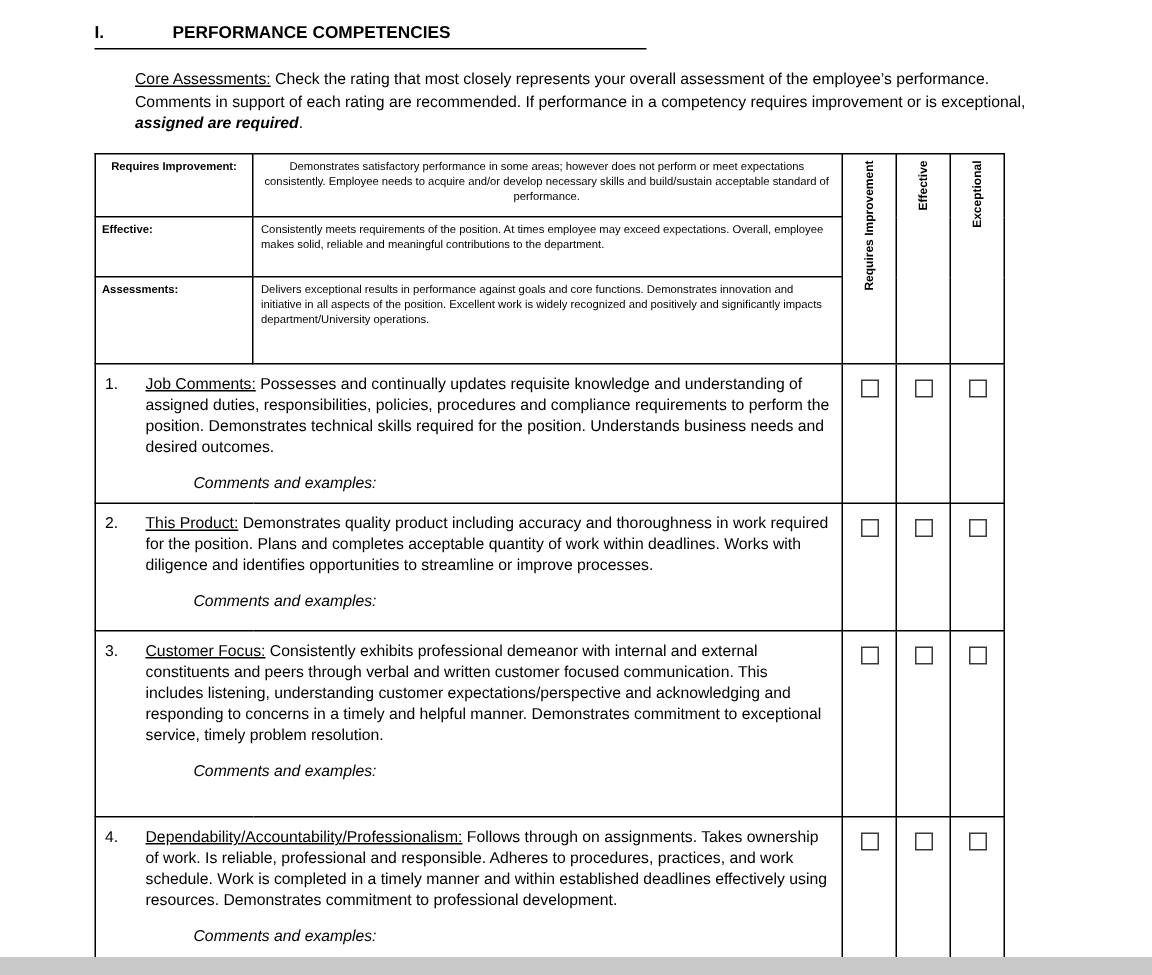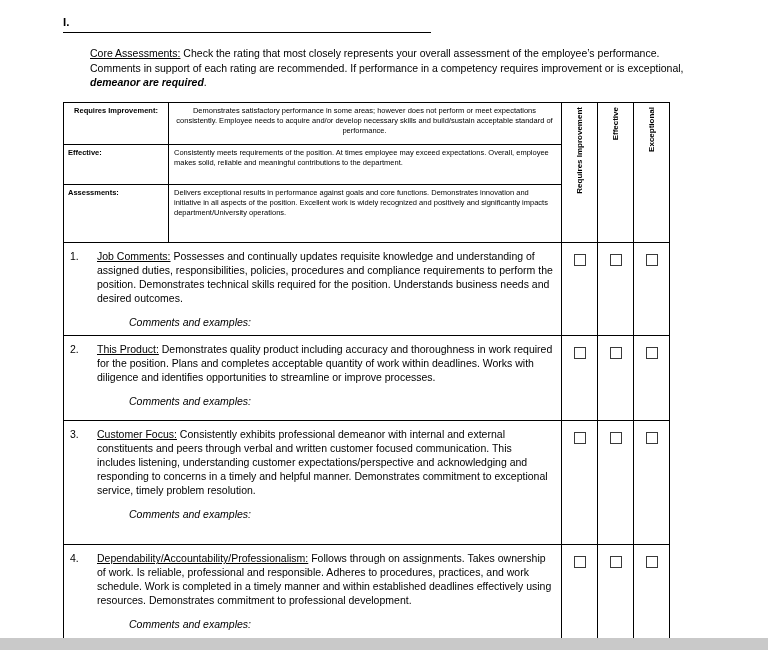--- a/index.html
+++ b/index.html
@@ -103,23 +103,24 @@
     background: #c9c9c9;
   }
 </style>
 </head>
 <body>
 
 <div class="page">
 
   <div class="heading">
     <span class="num">I.</span>
+    <span class="title">PERFORMANCE COMPETENCIES</span>
   </div>
 
-  <p class="intro"><span class="lead">Core Assessments:</span><span>  Check the rating that most closely represents your overall assessment of the employee’s performance. Comments in support of each rating are recommended. If performance in a competency requires improvement or is exceptional, </span><span class="emph">demeanor are required</span><span>.</span></p>
+  <p class="intro"><span class="lead">Core Assessments:</span><span>  Check the rating that most closely represents your overall assessment of the employee’s performance. Comments in support of each rating are recommended. If performance in a competency requires improvement or is exceptional, </span><span class="emph">assigned are required</span><span>.</span></p>
 
   <table class="comp-table">
 
     <tbody>
         <tr class="row-def-1">
       <td class="def-label">Requires Improvement:</td>
       <td class="def-text">Demonstrates satisfactory performance in some areas; however does not perform or meet expectations consistently. Employee needs to acquire and/or develop necessary skills and build/sustain acceptable standard of performance.</td>
       <td class="vert-cell" rowspan="3">
         <span class="vert">Requires Improvement</span>
       </td>

